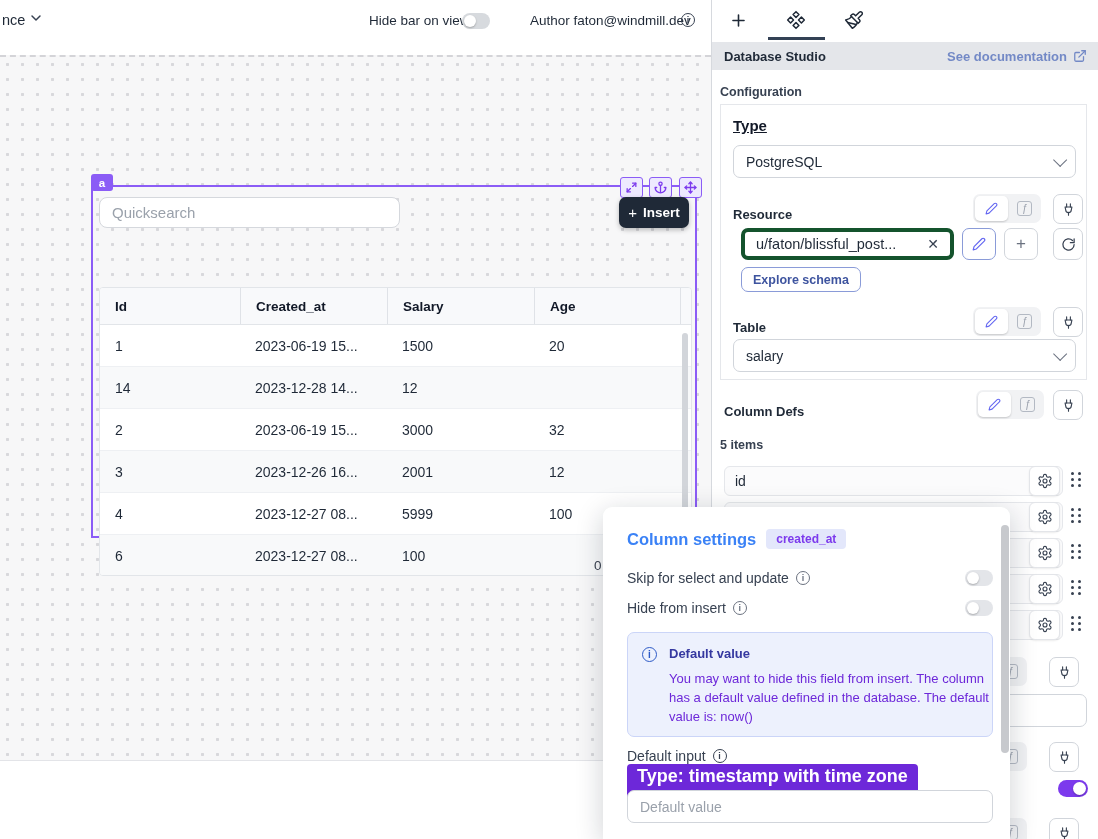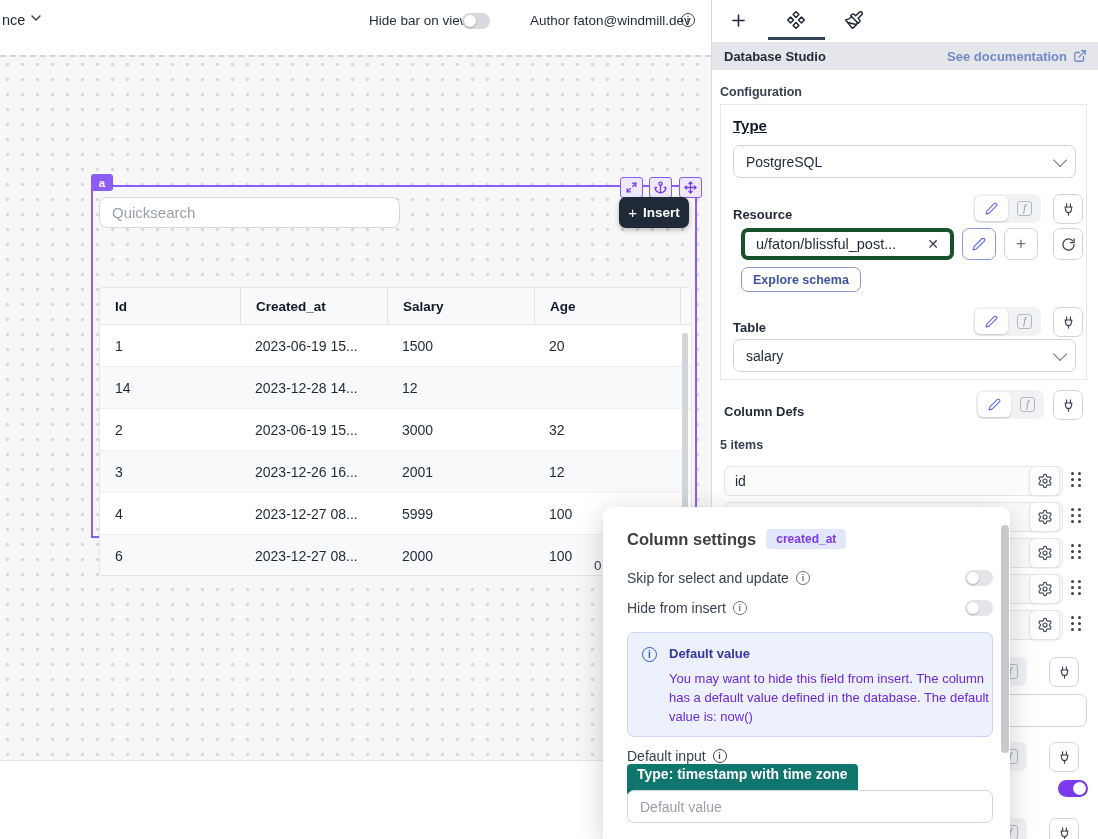--- a/index.html
+++ b/index.html
@@ -121,37 +121,37 @@
   .drag-handle { position:absolute; left:347px; top:6px; width:14px; height:18px;
     display:grid; grid-template-columns:4px 4px; grid-auto-rows:4px; gap:2px 3px; cursor:grab; }
   .drag-handle i { width:3px; height:3px; border-radius:50%; background:#374151; }
 
   
   .modal { position:absolute; left:603px; top:507px; width:407px; height:332px; background:#fff;
     border-radius:9px 9px 0 0; box-shadow:0 6px 28px rgba(15,23,42,.20); z-index:20; }
   .modal-scroll { position:absolute; right:1px; top:18px; width:8px; height:228px;
     background:#c7c9cd; border-radius:4px; }
   .modal-title-row { position:absolute; left:24px; top:22px; display:flex; align-items:center; gap:10px; }
-  .modal-title { font-size:16.5px; font-weight:700; color:#404040; }
+  .modal-title { font-size:16.5px; font-weight:700; color:#3b82f6; }
   .col-badge { background:#e3e7fb; color:#7c3aed; font-size:12px; font-weight:700;
     padding:3px 10px; border-radius:4px; }
   .mrow { position:absolute; left:24px; width:366px; height:22px; display:flex; align-items:center; }
   .mrow .lbl { font-size:14px; color:#374151; margin-right:7px; }
   .mrow .minfo { color:#6b7280; }
   .mrow .toggle { position:absolute; right:0; background:#e3e5e9; }
   .alert { position:absolute; left:24px; top:125px; width:366px; height:105px;
     background:#edf1fd; border:1px solid #cbd5f8; border-radius:7px;
     padding:13px 14px 12px 14px; display:flex; gap:12px; }
   .alert-icon { color:#2e5bc7; flex:0 0 auto; margin-top:1px; }
   .alert-title { font-size:13px; font-weight:700; color:#3538a0; margin-bottom:9px; }
   .alert-body { font-size:13px; color:#6d28d9; line-height:1.45; width:328px; }
   .definput-label { position:absolute; left:24px; top:241px; display:flex; align-items:center; gap:7px;
     font-size:14px; color:#374151; }
-  .type-badge { position:absolute; left:24px; top:257px; background:#0f766e; color:#fff;
-    font-size:14px; font-weight:700; padding:2px 10px 14px 10px; border-radius:4px; }
+  .type-badge { position:absolute; left:24px; top:257px; background:#6d28d9; color:#fff;
+    font-size:18px; font-weight:700; padding:2px 10px 14px 10px; border-radius:4px; }
   .default-input { position:absolute; left:24px; top:283px; width:366px; height:33px;
     border:1px solid #d1d5db; border-radius:7px; padding:0 12px; font-size:14px; outline:none;
     font-family:"Liberation Sans",sans-serif; color:#1f2937; }
   .default-input::placeholder { color:#9aa1ab; }
 
   svg { display:block; }
 </style>
 </head>
 <body>
 
@@ -245,21 +245,20 @@
               </div>
               <div class="trow">
                 <div class="tcell c0">4</div>
                 <div class="tcell c1">2023-12-27 08...</div>
                 <div class="tcell c2">5999</div>
                 <div class="tcell c3">100</div>
               </div>
               <div class="trow alt">
                 <div class="tcell c0">6</div>
                 <div class="tcell c1">2023-12-27 08...</div>
-                <div class="tcell c2">2000</div>
                 <div class="tcell c3">100</div>
               </div>
             </div>
           <div class="table-scrollthumb"></div>
         </div>
 
         <div class="page-frag">0</div>
       </div>
 
     </div>

